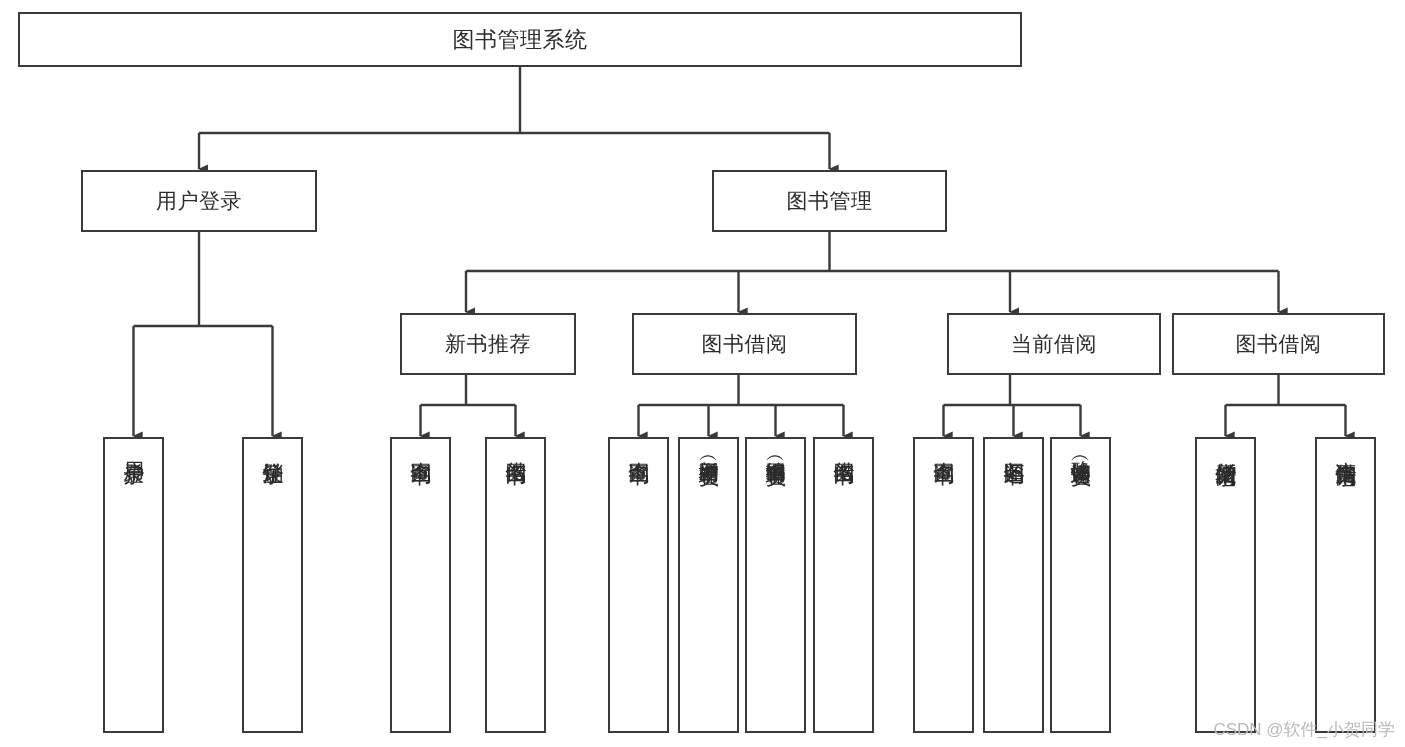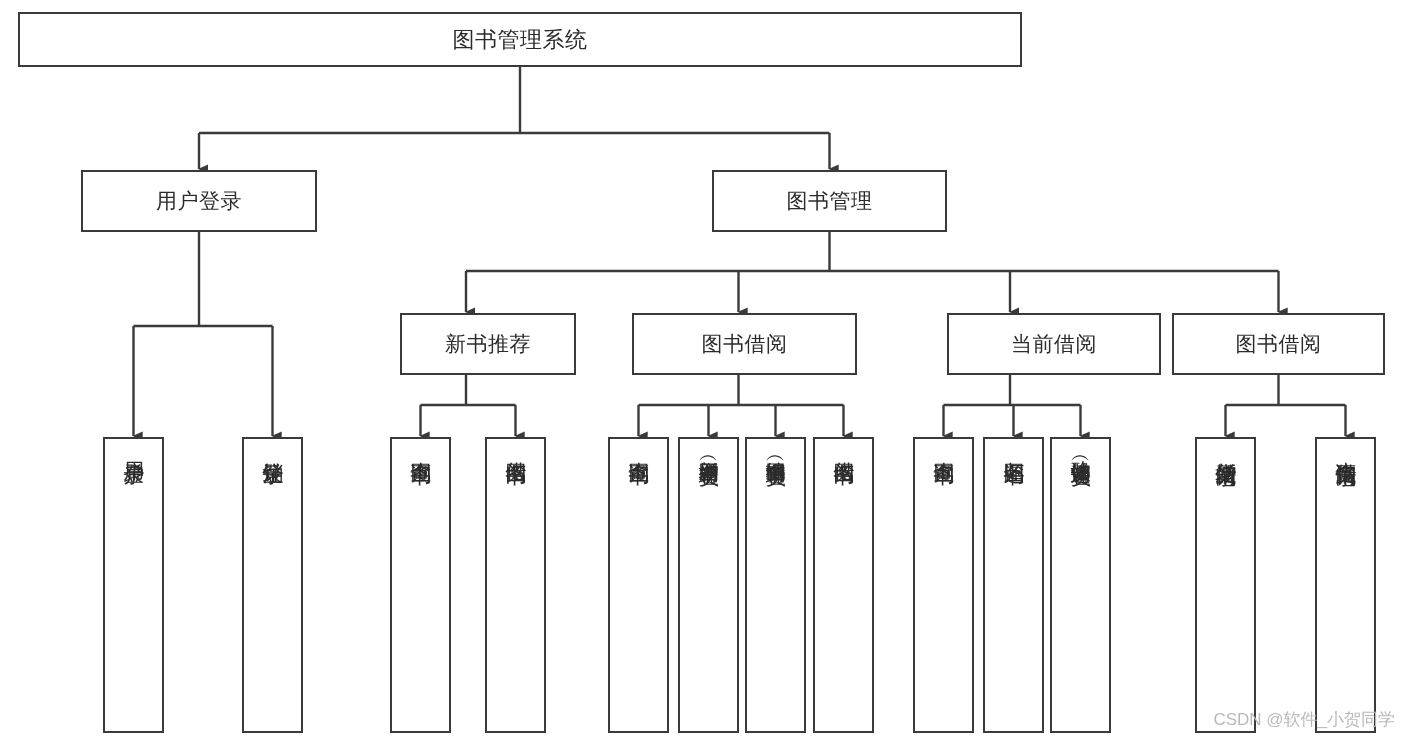--- a/index.html
+++ b/index.html
@@ -41,21 +41,21 @@
     font-size:21px;
     line-height:1.18;
     letter-spacing:1px;
     white-space:nowrap;
   }
   .node.vert.tall .label{font-size:20px;}
   .node.root .label{font-size:22px;}
   #watermark{
     position:absolute;
     right:10px;
-    bottom:16px;
+    bottom:6px;
     font-size:17px;
     color:#b9b9b9;
     white-space:nowrap;
     user-select:none;
   }
 </style>
 </head>
 <body>
 
 <div id="canvas">

